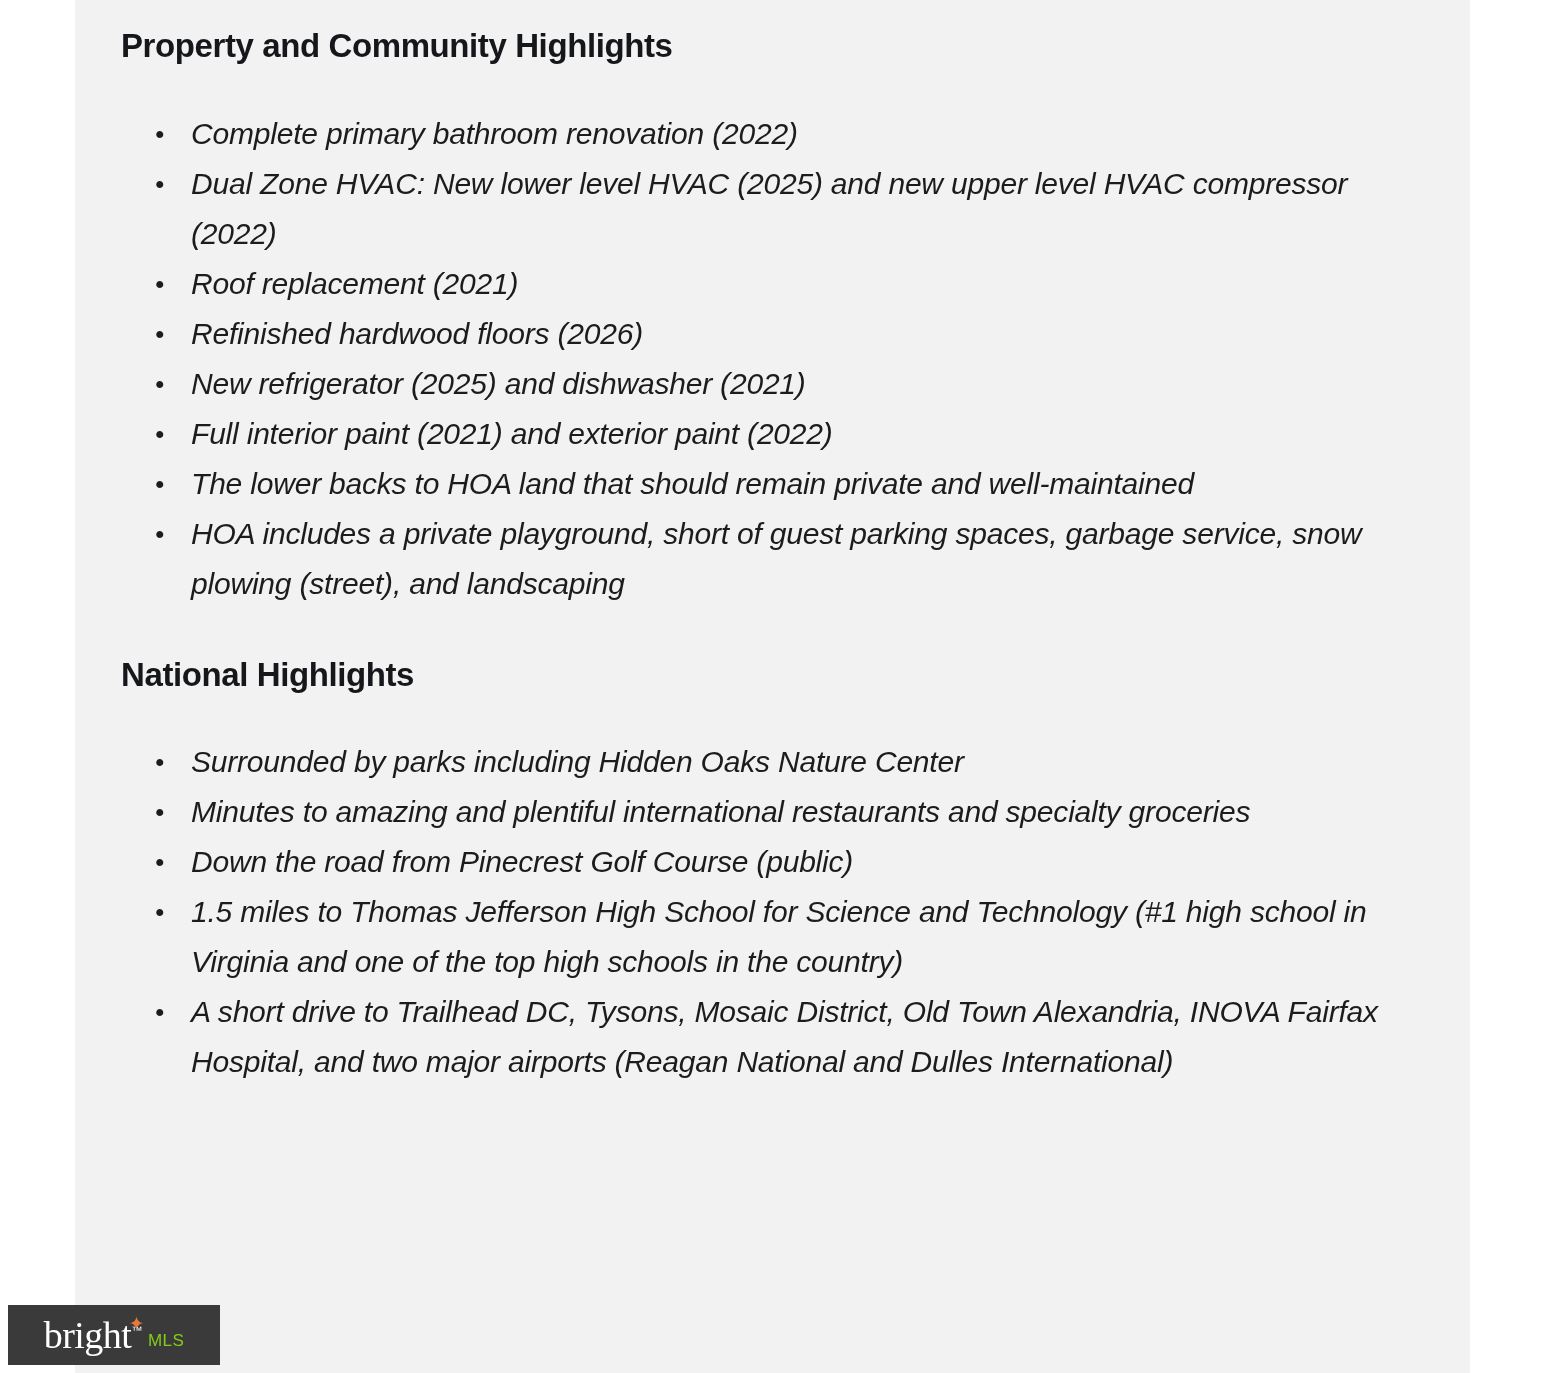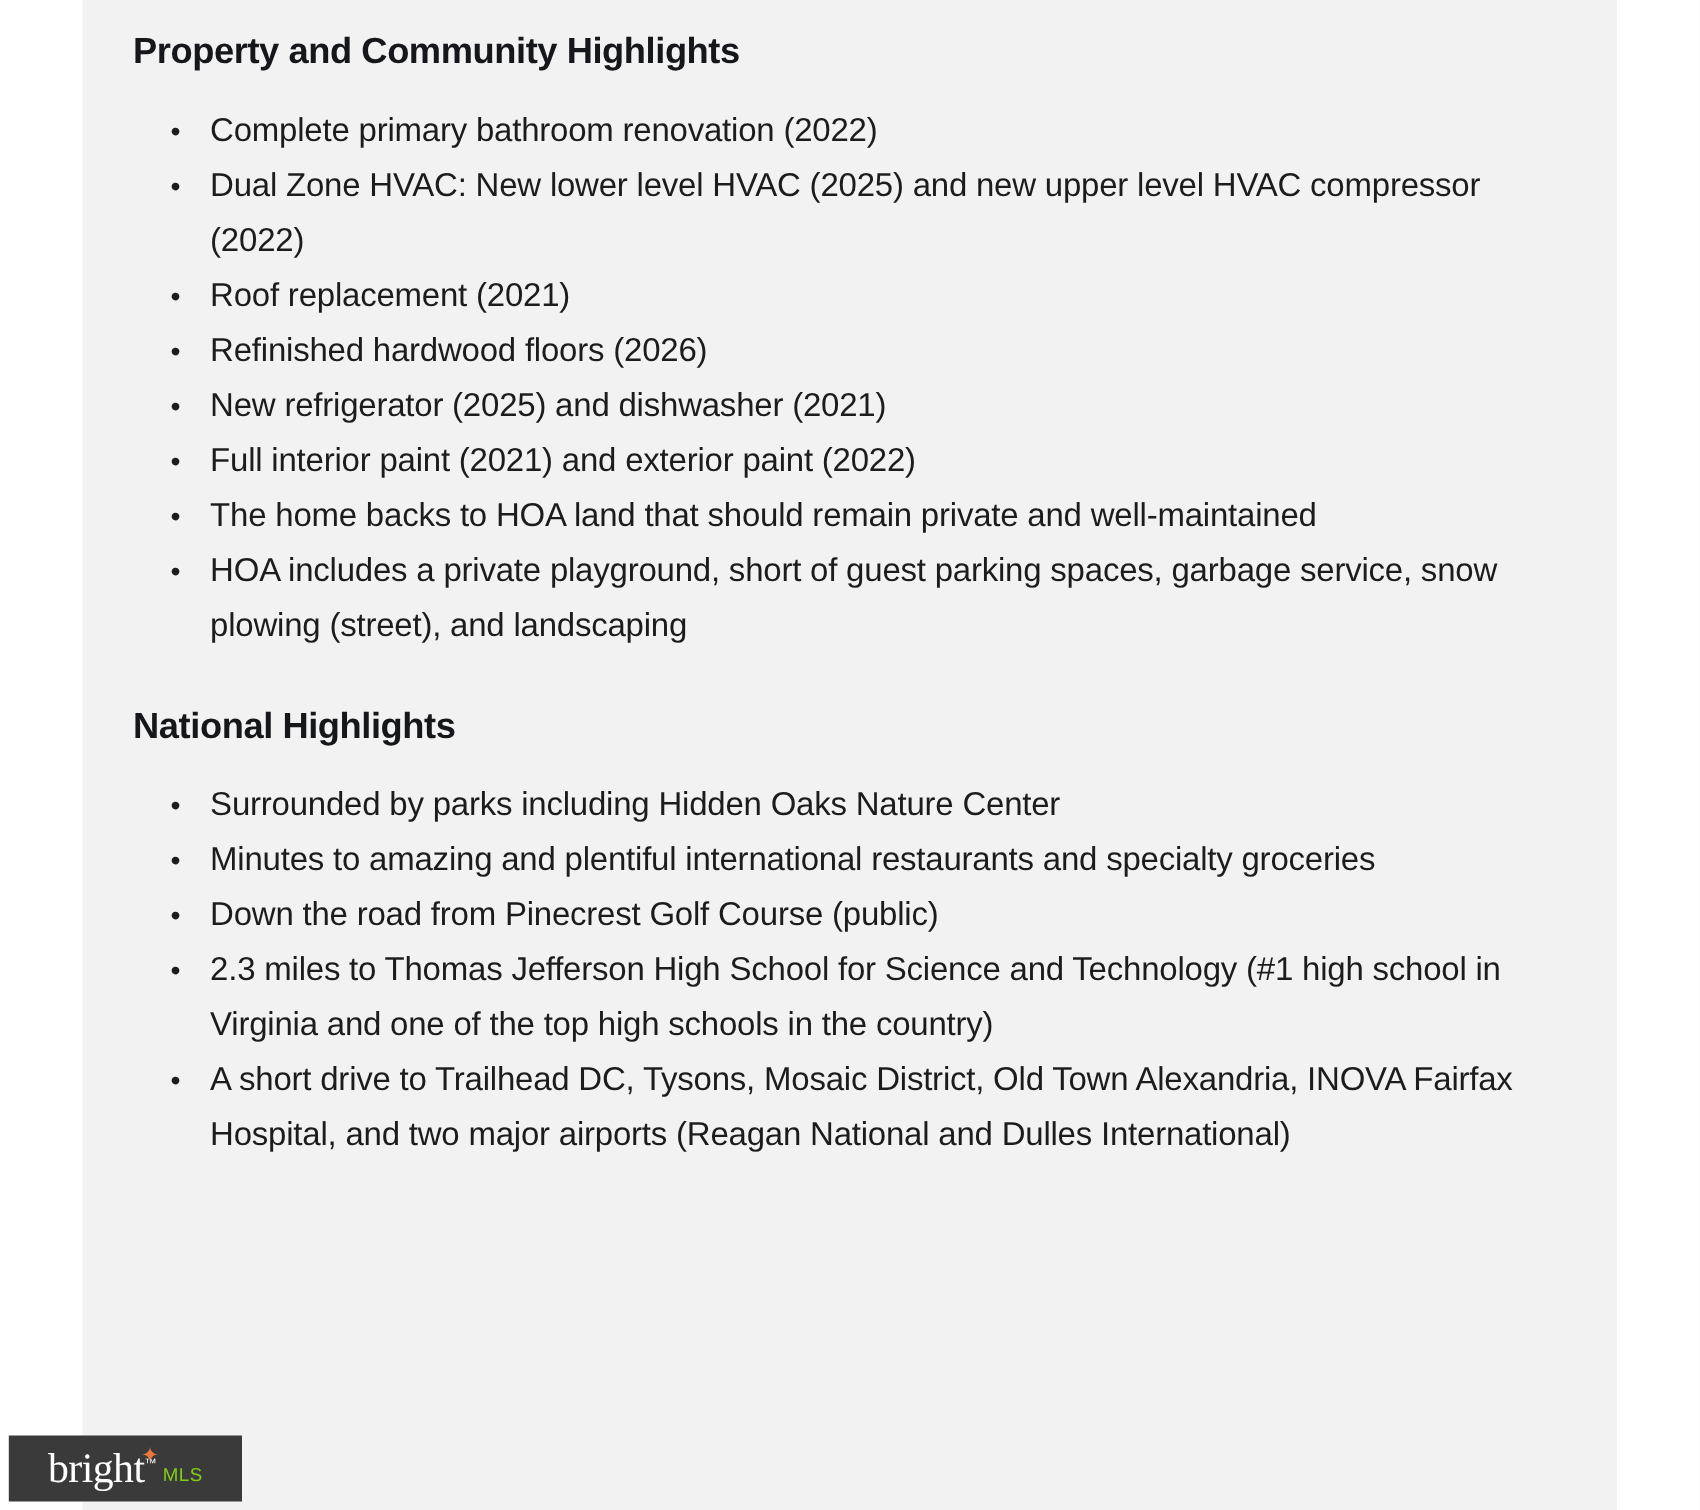--- a/index.html
+++ b/index.html
@@ -39,22 +39,23 @@
   h2.section-title {
     font-size: 33px;
     font-weight: bold;
     color: #15171a;
     margin: 0 0 0 0;
     letter-spacing: -0.4px;
     line-height: 1.2;
   }
   ul.bullets {
     list-style: none;
-    margin: 28px 0 0 0;
+    margin: 43px 0 0 0;
     padding: 0;
+    font-style: italic;
   }
   ul.bullets li {
     position: relative;
     font-size: 30px;
     line-height: 50px;
     color: #1c1c1c;
     padding-left: 70px;
     margin: 0 0 0 0;
     letter-spacing: -0.2px;
   }
@@ -121,33 +122,33 @@
 
   <h2 class="section-title">Property and Community Highlights</h2>
 
   <ul class="bullets">
     <li>Complete primary bathroom renovation (2022)</li>
     <li>Dual Zone HVAC: New lower level HVAC (2025) and new upper level HVAC compressor (2022)</li>
     <li>Roof replacement (2021)</li>
     <li>Refinished hardwood floors (2026)</li>
     <li>New refrigerator (2025) and dishwasher (2021)</li>
     <li>Full interior paint (2021) and exterior paint (2022)</li>
-    <li>The home backs to HOA land that should remain private and well-maintained</li>
+    <li>The lower backs to HOA land that should remain private and well-maintained</li>
     <li>HOA includes a private playground, short of guest parking spaces, garbage service, snow plowing (street), and landscaping</li>
   </ul>
 
   <div class="block-gap"></div>
 
   <h2 class="section-title">National Highlights</h2>
 
   <ul class="bullets">
     <li>Surrounded by parks including Hidden Oaks Nature Center</li>
     <li>Minutes to amazing and plentiful international restaurants and specialty groceries</li>
     <li>Down the road from Pinecrest Golf Course (public)</li>
-    <li>2.3 miles to Thomas Jefferson High School for Science and Technology (#1 high school in Virginia and one of the top high schools in the country)</li>
+    <li>1.5 miles to Thomas Jefferson High School for Science and Technology (#1 high school in Virginia and one of the top high schools in the country)</li>
     <li>A short drive to Trailhead DC, Tysons, Mosaic District, Old Town Alexandria, INOVA Fairfax Hospital, and two major airports (Reagan National and Dulles International)</li>
   </ul>
 
 </div>
 
 <div class="watermark">
   <span class="wm-bright">
     <span>bright</span><span class="wm-star">✦</span><span class="wm-tm">™</span>
   </span>
   <span class="wm-mls">MLS</span>

